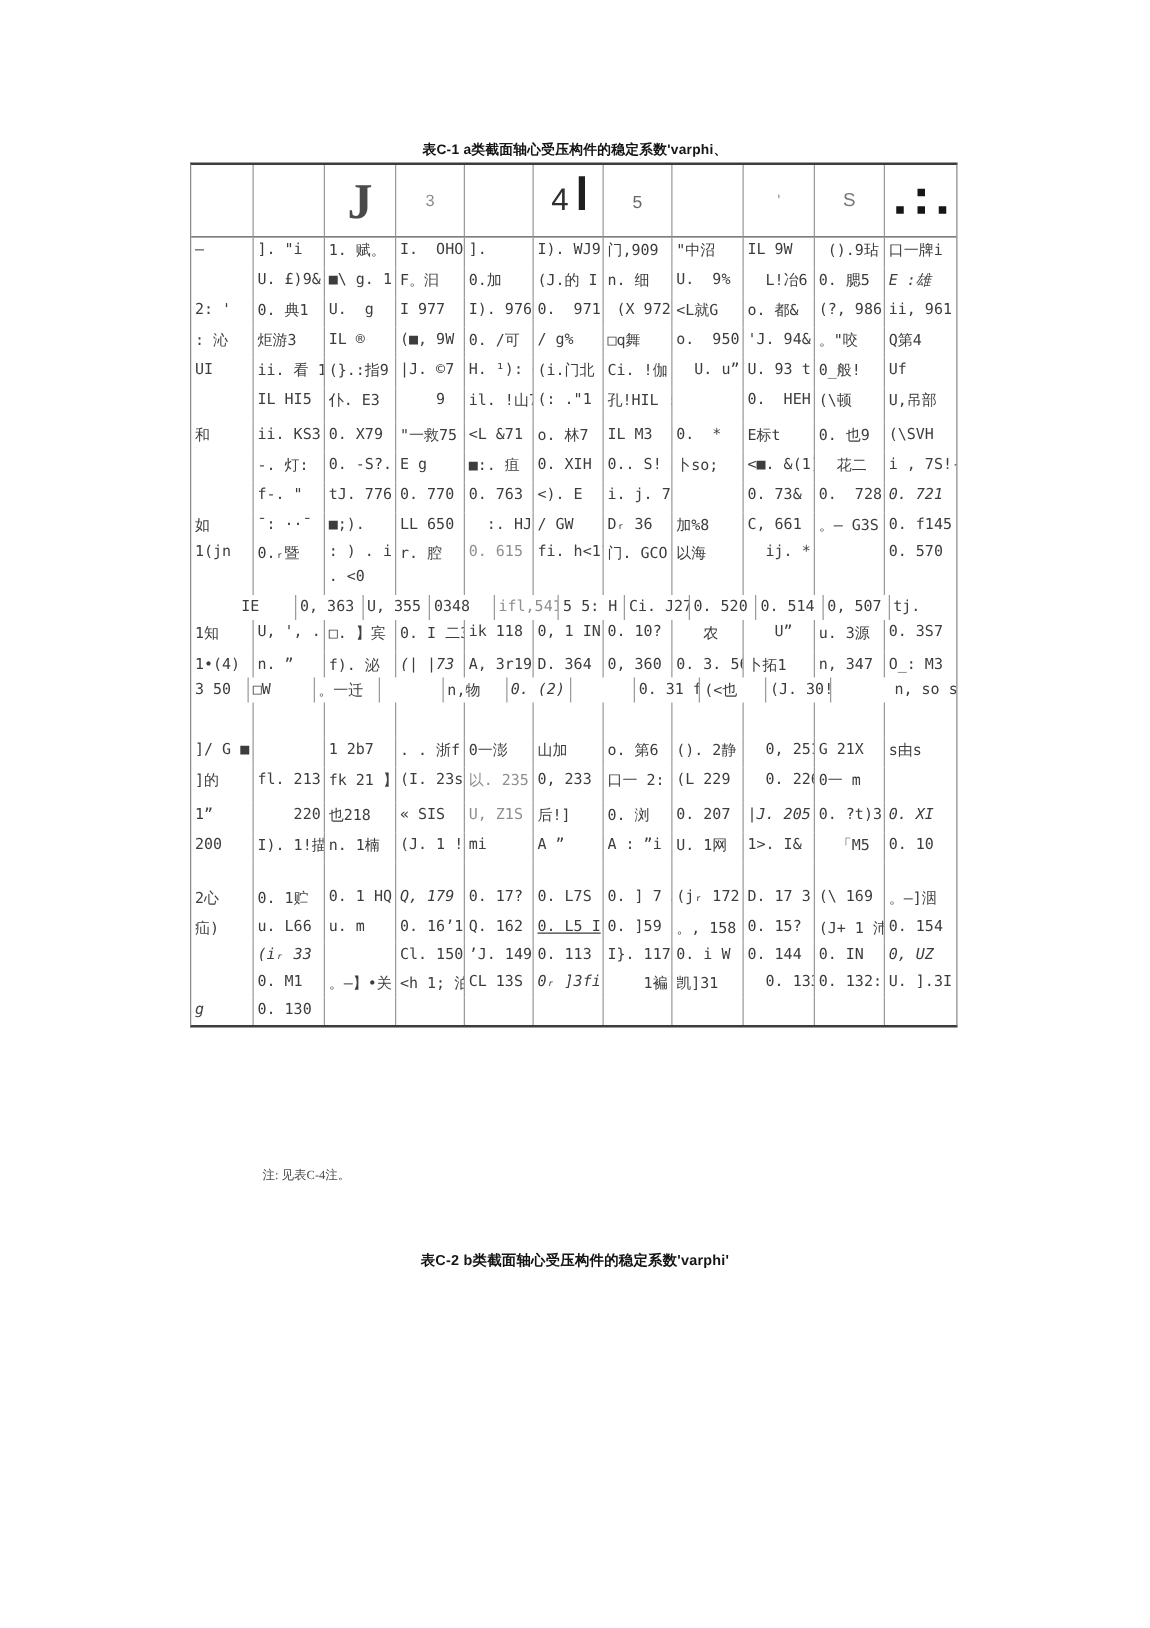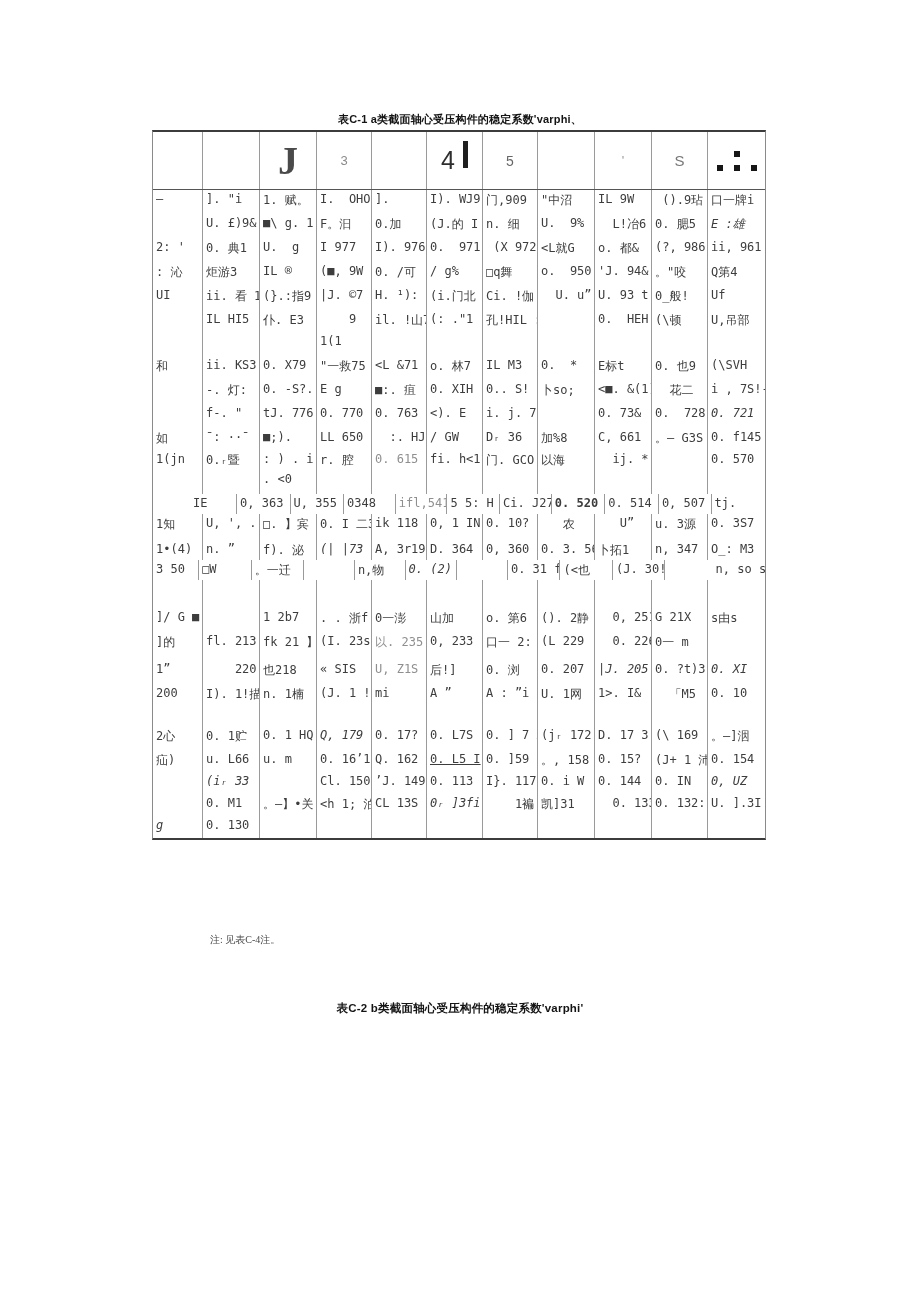--- a/index.html
+++ b/index.html
@@ -141,33 +141,20 @@
         <div class="bcell" style="width: 57px;">仆. E3</div>
         <div class="bcell" style="width: 55px;">    9</div>
         <div class="bcell" style="width: 55px;">il. !山7</div>
         <div class="bcell" style="width: 56px;">(: ."1</div>
         <div class="bcell" style="width: 55px;">孔!HIL :</div>
         <div class="bcell" style="width: 57px;"></div>
         <div class="bcell" style="width: 57px;">0.  HEH</div>
         <div class="bcell" style="width: 56px;">(\顿</div>
         <div class="bcell" style="width: 57px;">U,吊部</div>
       </div>
-      <div class="brow" style="height: 18px;">
-        <div class="bcell" style="width: 50px;"></div>
-        <div class="bcell" style="width: 57px;"></div>
-        <div class="bcell" style="width: 57px;"></div>
-        <div class="bcell" style="width: 55px;">1(1</div>
-        <div class="bcell" style="width: 55px;"></div>
-        <div class="bcell" style="width: 56px;"></div>
-        <div class="bcell" style="width: 55px;"></div>
-        <div class="bcell" style="width: 57px;"></div>
-        <div class="bcell" style="width: 57px;"></div>
-        <div class="bcell" style="width: 56px;"></div>
-        <div class="bcell" style="width: 57px;"></div>
-      </div>
       <div class="brow" style="height: 6px;">
         <div class="bcell" style="width: 50px;"></div>
         <div class="bcell" style="width: 57px;"></div>
         <div class="bcell" style="width: 57px;"></div>
         <div class="bcell" style="width: 55px;"></div>
         <div class="bcell" style="width: 55px;"></div>
         <div class="bcell" style="width: 56px;"></div>
         <div class="bcell" style="width: 55px;"></div>
         <div class="bcell" style="width: 57px;"></div>
         <div class="bcell" style="width: 57px;"></div>
@@ -266,21 +253,21 @@
         <div class="bcell" style="width: 57px;"></div>
       </div>
       <div class="brow" style="height: 20px; margin-left: 37px;">
         <div class="bcell" style="width: 50px;">IE</div>
         <div class="bcell" style="width: 57px;">0, 363</div>
         <div class="bcell" style="width: 57px;">U, 355</div>
         <div class="bcell" style="width: 55px;">0348</div>
         <div class="bcell lt" style="width: 55px;">ifl,541</div>
         <div class="bcell" style="width: 56px;">5 5: H</div>
         <div class="bcell" style="width: 55px;">Ci. J27</div>
-        <div class="bcell" style="width: 57px; font-weight: bold;">0. 520</div>
+        <div class="bcell" style="width: 57px;">0. 520</div>
         <div class="bcell" style="width: 57px;">0. 514</div>
         <div class="bcell" style="width: 56px;">0, 507</div>
         <div class="bcell" style="width: 57px;">tj.</div>
       </div>
       <div class="brow" style="height: 26px;">
         <div class="bcell" style="width: 50px;">1知</div>
         <div class="bcell" style="width: 57px;">U, ', . 11</div>
         <div class="bcell" style="width: 57px;">□. 】宾</div>
         <div class="bcell" style="width: 55px;">0. I 二3</div>
         <div class="bcell" style="width: 55px;">ik 118</div>

